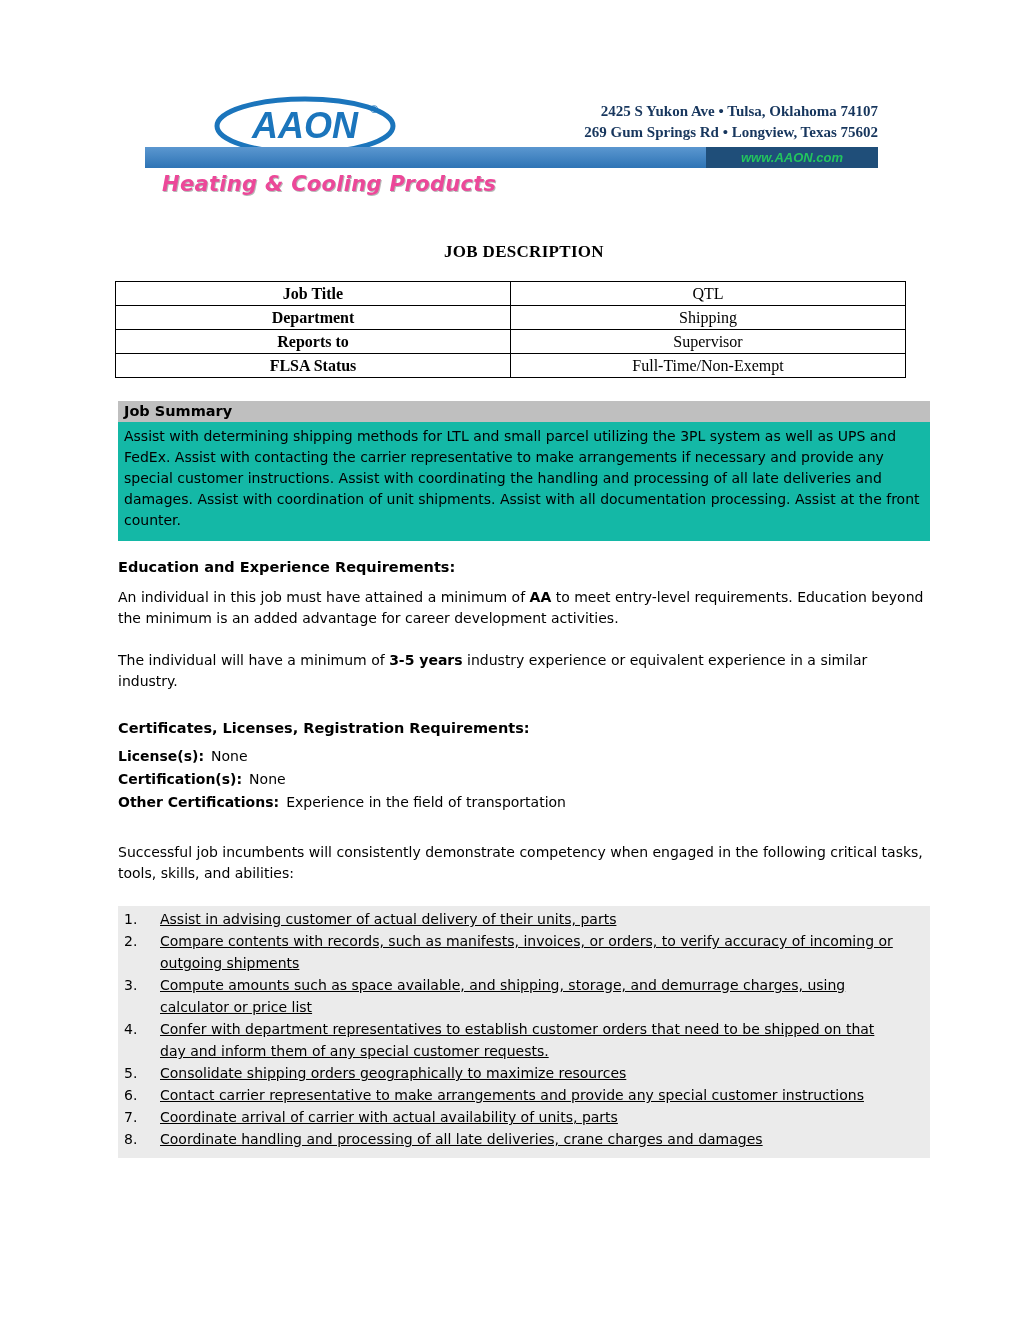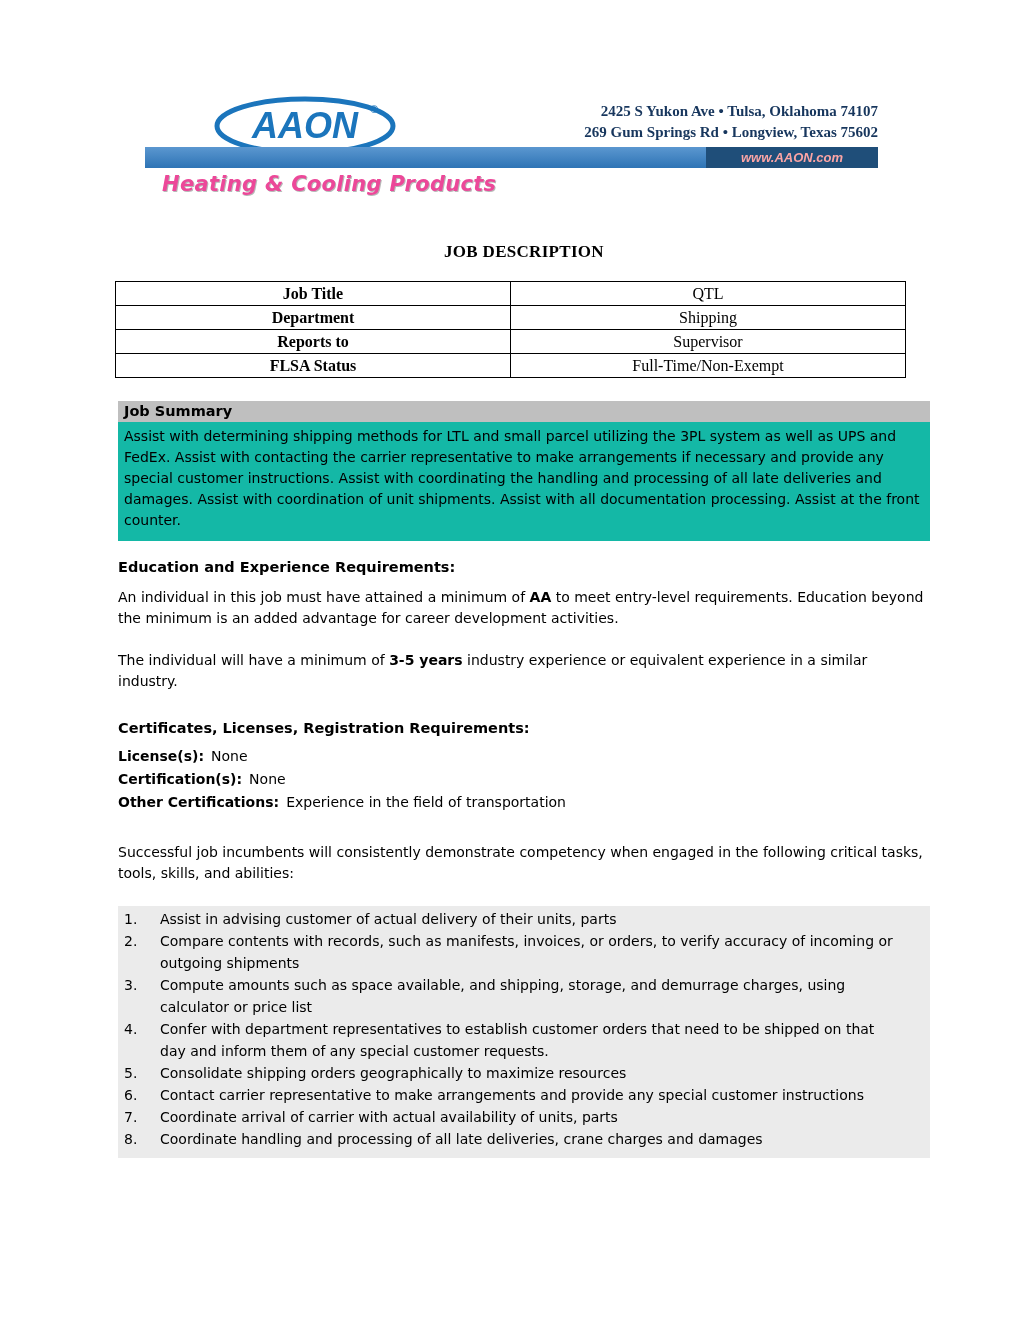--- a/index.html
+++ b/index.html
@@ -22,21 +22,21 @@
     font-family: "Liberation Serif", serif;
     font-weight: bold; font-size: 15px; line-height: 21px;
     color: #17365D;
   }
   .blue-bar {
     position: absolute; left: 145px; top: 147px; width: 733px; height: 21px;
     display: flex;
   }
   .bar-main { flex: 1; background: linear-gradient(#5b97d0, #2E74B5); }
   .bar-url {
-    width: 172px; background: #1F4E79; color: #fca5a5;
+    width: 172px; background: #1F4E79; color: #22c55e;
     font-size: 13px; font-weight: bold; font-style: italic;
     display: flex; align-items: center; justify-content: center;
     font-family: "Liberation Sans", sans-serif;
   }
   .tagline {
     position: absolute; left: 162px; top: 172px;
     font-family: "DejaVu Sans", sans-serif;
     font-weight: bold; font-style: italic; font-size: 21px;
     letter-spacing: 0.3px; color: #ec4899;
     text-shadow: 1px 1px 0 #b8b8b8;
@@ -87,21 +87,21 @@
   .cert-value { margin-left: 7px; }
 
   .intro { margin-top: 28px; }
 
   .critical { margin-top: 22px; }
   .tasks-list {
     counter-reset: task;
     list-style: none;
     background: #EBEBEB;
     padding: 2px 26px 8px 0;
-    font-size: 14px; line-height: 22px;
+    font-size: 14px; line-height: 22px; text-decoration: underline;
   }
   .tasks-list li {
     counter-increment: task;
     position: relative;
     padding-left: 42px;
   }
   .tasks-list li::before {
     content: counter(task) ".";
     position: absolute; left: 6px; top: 0;
   }

